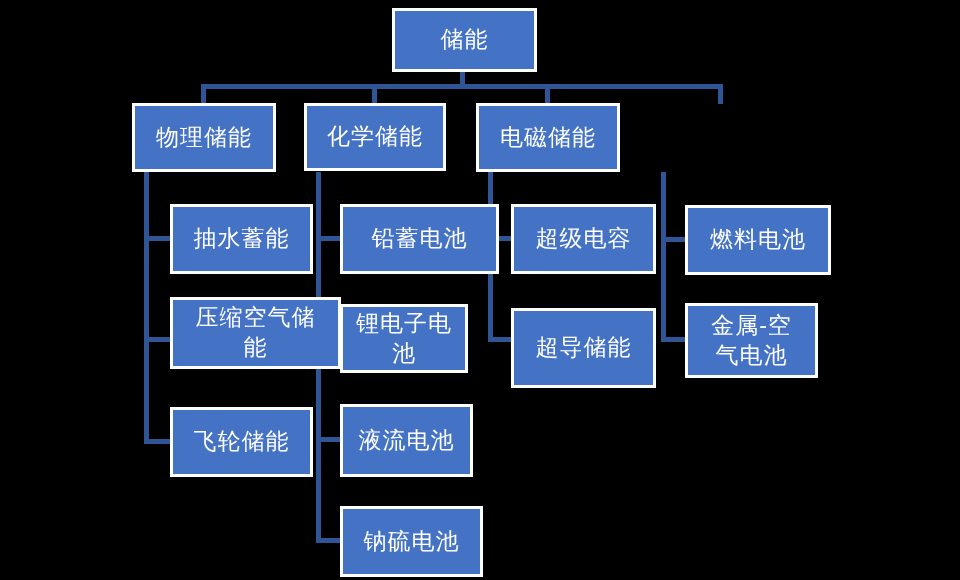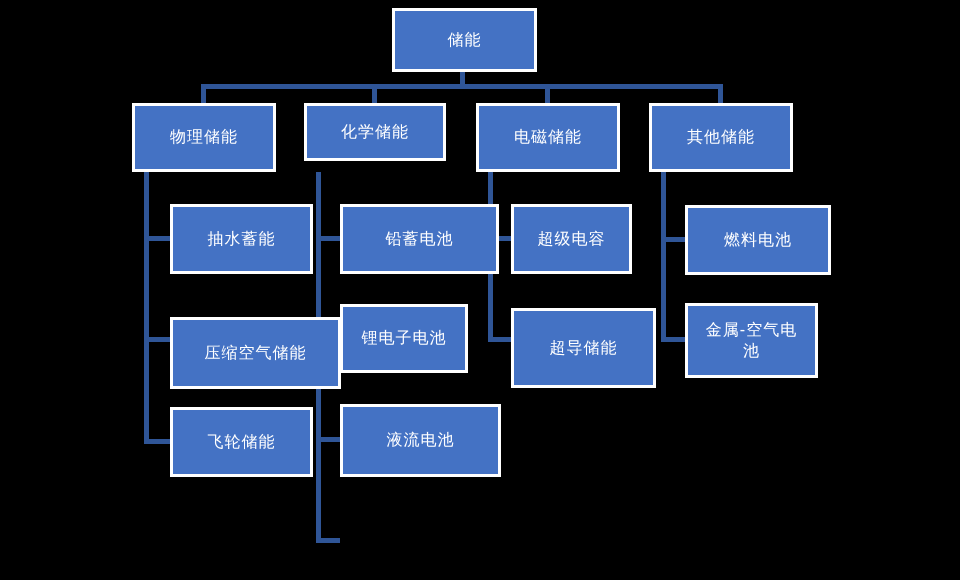--- a/index.html
+++ b/index.html
@@ -18,21 +18,21 @@
   .node {
     position: absolute;
     box-sizing: border-box;
     background: var(--box-fill, #4472C4);
     border: 3px solid var(--box-border, #FFFFFF);
     color: var(--text-color, #FFFFFF);
     display: flex;
     align-items: center;
     justify-content: center;
     text-align: center;
-    font-size: 16px;
+    font-size: 23px;
     line-height: 1.3;
     padding: 10px 12px;
     letter-spacing: 1px;
   }
   .line {
     position: absolute;
     background: var(--connector-color, #2F5597);
   }
 </style>
 </head>
@@ -63,31 +63,31 @@
 
   <div class="line" style="left:488px;top:236px;width:23px;height:5px"></div>
   <div class="line" style="left:488px;top:337px;width:23px;height:5px"></div>
 
   <div class="line" style="left:661px;top:237px;width:24px;height:5px"></div>
   <div class="line" style="left:661px;top:337px;width:24px;height:5px"></div>
 
   <div class="node" style="left:392px;top:8px;width:145px;height:64px">储能</div>
 
   <div class="node" style="left:132px;top:103px;width:144px;height:69px">物理储能</div>
-  <div class="node" style="left:304px;top:103px;width:142px;height:58px">化学储能</div>
+  <div class="node" style="left:304px;top:103px;width:142px;height:68px">化学储能</div>
   <div class="node" style="left:476px;top:103px;width:144px;height:69px">电磁储能</div>
-  <div class="node" style="left:649px;top:103px;width:144px;height:69px">其他储能</div>
 
   <div class="node" style="left:170px;top:204px;width:143px;height:70px">抽水蓄能</div>
-  <div class="node" style="left:170px;top:317px;width:171px;height:72px">压缩空气储能</div>
+  <div class="node" style="left:170px;top:297px;width:171px;height:72px">压缩空气储能</div>
   <div class="node" style="left:170px;top:407px;width:143px;height:70px">飞轮储能</div>
 
   <div class="node" style="left:340px;top:204px;width:159px;height:70px">铅蓄电池</div>
   <div class="node" style="left:340px;top:304px;width:128px;height:69px">锂电子电池</div>
-  <div class="node" style="left:340px;top:404px;width:161px;height:73px">液流电池</div>
+  <div class="node" style="left:340px;top:404px;width:133px;height:73px">液流电池</div>
+  <div class="node" style="left:340px;top:506px;width:143px;height:71px">钠硫电池</div>
 
-  <div class="node" style="left:511px;top:204px;width:121px;height:70px">超级电容</div>
+  <div class="node" style="left:511px;top:204px;width:145px;height:70px">超级电容</div>
   <div class="node" style="left:511px;top:308px;width:145px;height:80px">超导储能</div>
 
   <div class="node" style="left:685px;top:205px;width:146px;height:70px">燃料电池</div>
   <div class="node" style="left:685px;top:303px;width:133px;height:75px">金属-空气电池</div>
 
 </div>
 
 </body></html>

